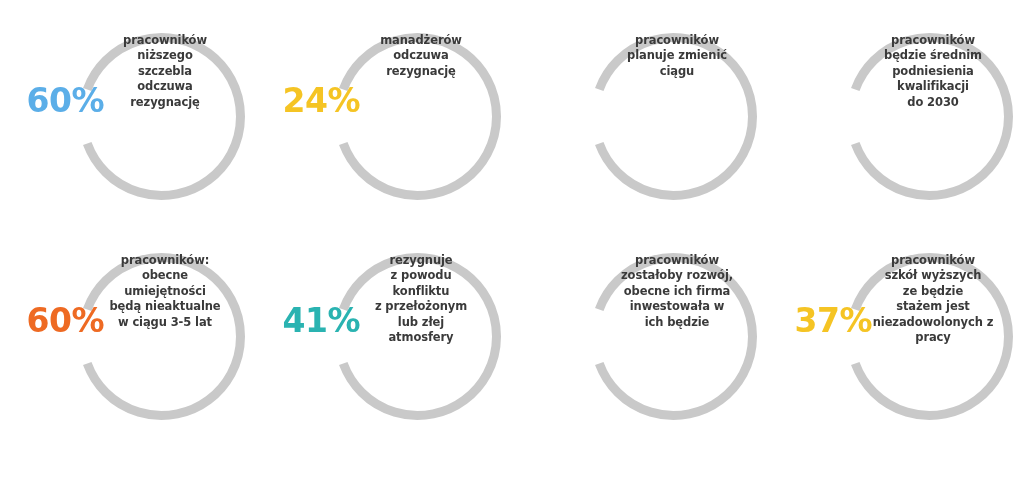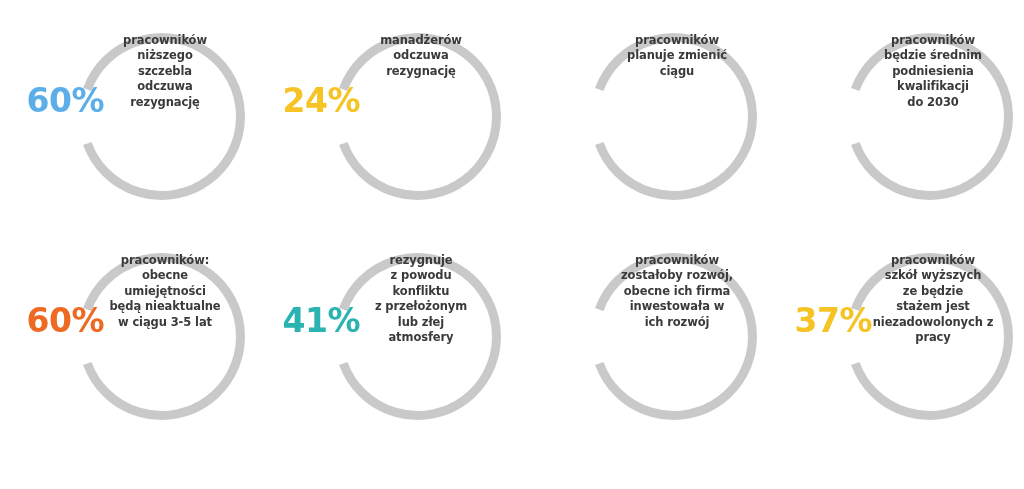--- a/index.html
+++ b/index.html
@@ -213,21 +213,21 @@
           <svg viewBox="0 0 167 167">
             <path class="ring-arc" stroke="#c9c9c9" d="M 9.26 56.48 A 79 79 0 1 1 9.26 110.52"></path>
           </svg>
         </div>
         <div class="caption">
           <div>
             <span>pracowników</span>
             <span>zostałoby rozwój,</span>
             <span>obecne ich firma</span>
             <span>inwestowała w</span>
-            <span>ich rozwój</span>
+            <span>ich będzie</span>
           </div>
         </div>
       </div>
       <div class="stat-item">
         <div class="ring-wrap">
           <svg viewBox="0 0 167 167">
             <path class="ring-arc" stroke="#c9c9c9" d="M 9.26 56.48 A 79 79 0 1 1 9.26 110.52"></path>
           </svg>
         </div>
         <div class="pct" style="color: rgb(245, 196, 36);">37%</div>

